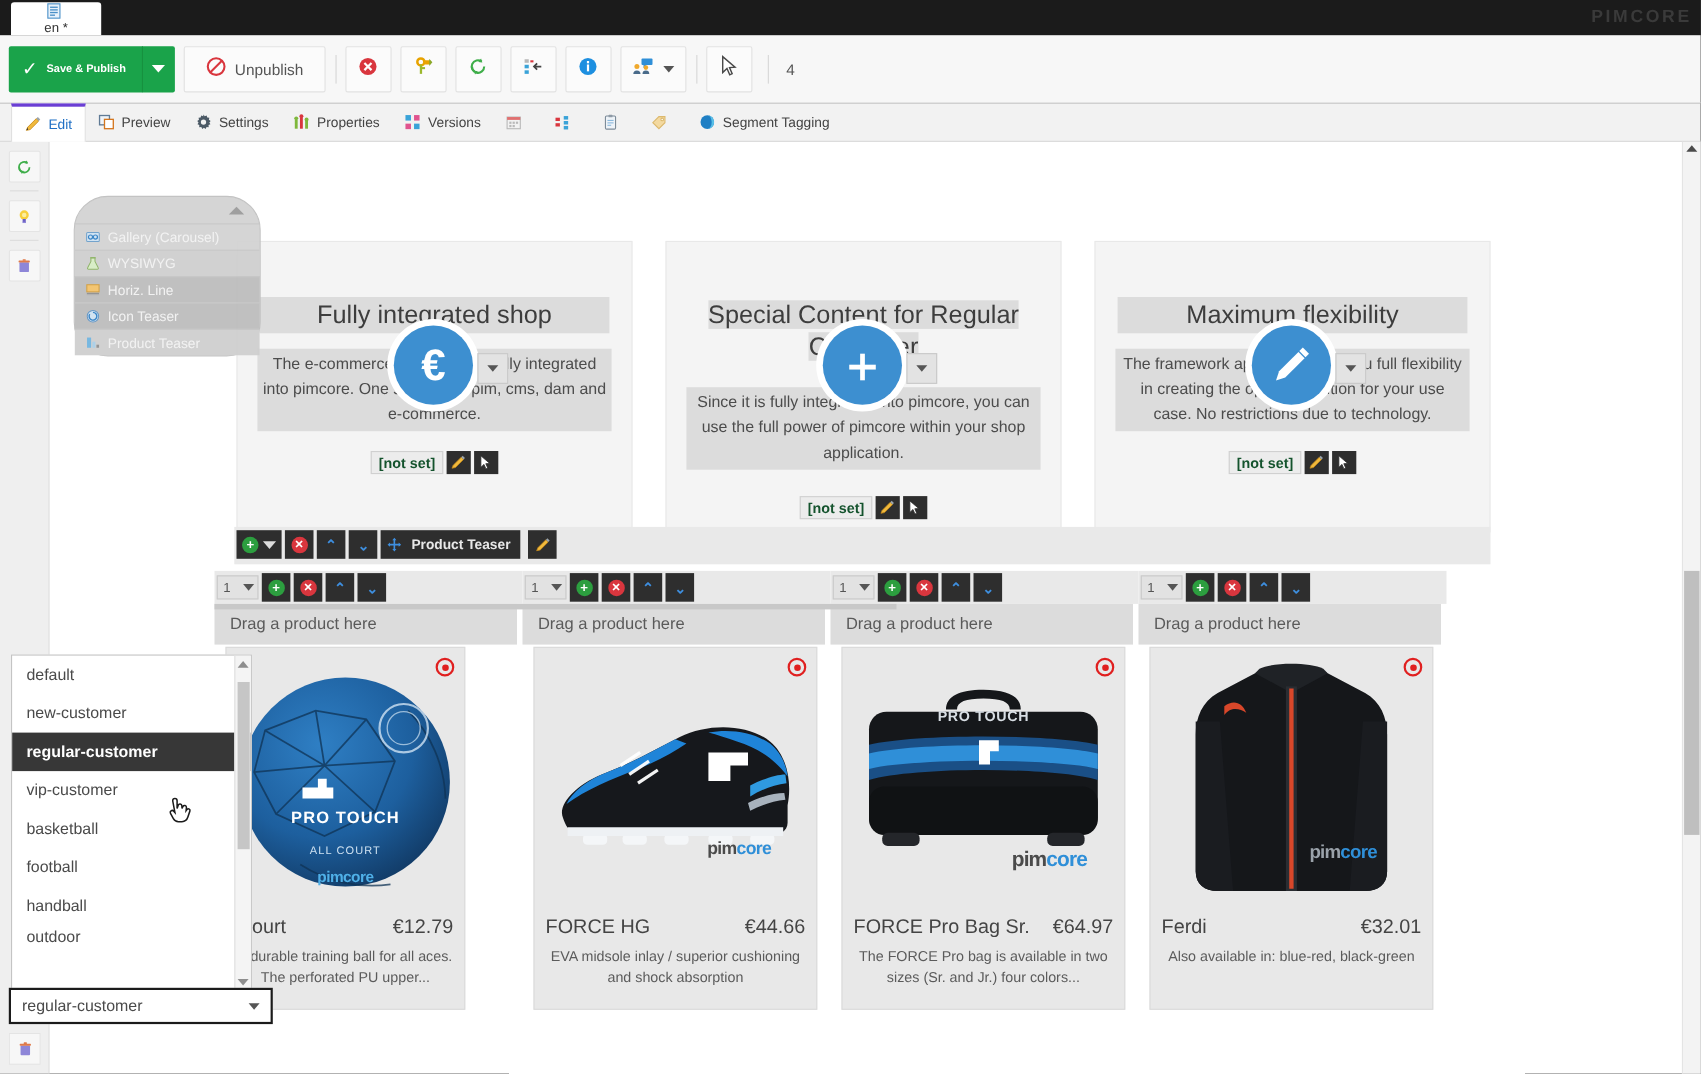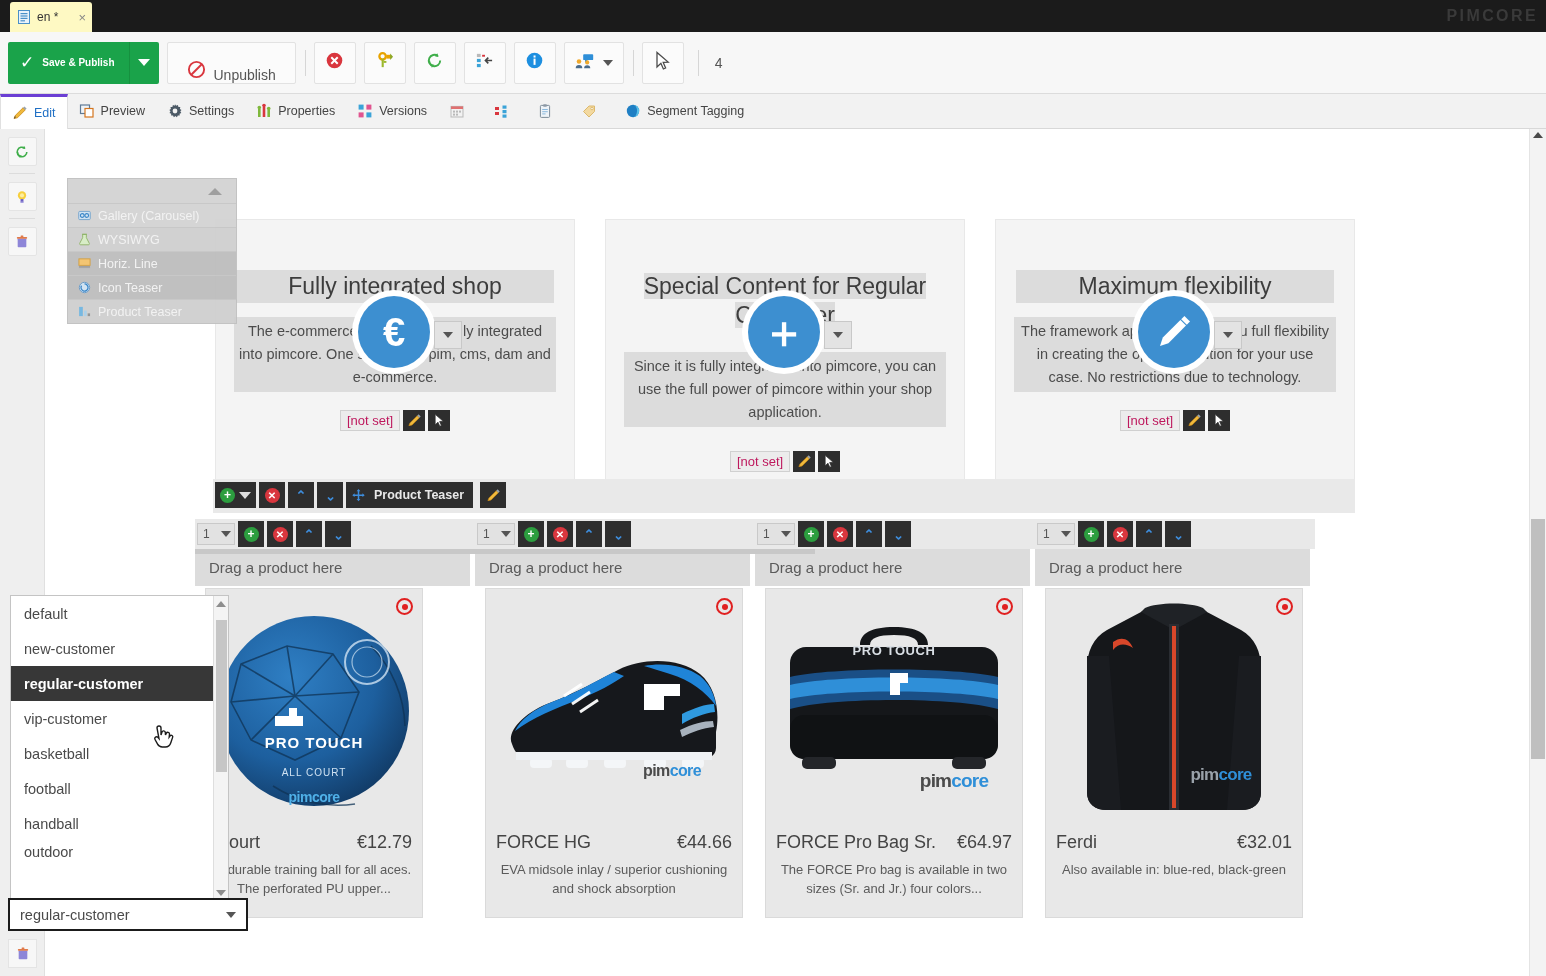--- a/index.html
+++ b/index.html
@@ -9,22 +9,22 @@
     overflow: hidden;
     background: #1b1b1b;
   }
   
   .tabstrip {
     position: absolute; left: 0; top: 0; width: 1546px; height: 32px;
     background: #1b1b1b;
   }
   .doc-tab {
     position: absolute; left: 10px; top: 2px; width: 82px; height: 30px;
-    background: #fef9c3; border-radius: 3px 3px 0 0;
-    display: flex; align-items: center; padding: 0 6px;
+    background: #ffffff; border-radius: 3px 3px 0 0;
+    display: flex; align-items: center; padding: 0 6px; flex-direction: column;
   }
   .doc-tab .ico { width: 16px; height: 16px; margin-right: 5px; position: relative; }
   .doc-tab .ico svg { display: block; }
   .doc-tab .lbl { font-size: 12px; color: #333; flex: 1; }
   .doc-tab .x {
     font-size: 13px; color: #888; line-height: 1; margin-left: 2px;
     font-family: "Liberation Sans", sans-serif;
   }
   .brand {
     position: absolute; right: 8px; top: 7px;
@@ -53,30 +53,30 @@
   .caret-w { width: 0; height: 0; border-left: 6px solid transparent;
     border-right: 6px solid transparent; border-top: 7px solid #fff; }
   .caret-d { width: 0; height: 0; border-left: 5px solid transparent;
     border-right: 5px solid transparent; border-top: 6px solid #555; }
 
   .tbtn {
     height: 42px; min-width: 42px; background: #fbfbfb; border: 1px solid #e2e2e2;
     margin-left: 8px; display: flex; align-items: center; justify-content: center;
     border-radius: 2px; cursor: pointer; padding: 0 10px; gap: 8px;
   }
-  .tbtn.wide { padding: 0 19px; align-items: flex-end; }
+  .tbtn.wide { padding: 0 19px; }
   .tbtn .t { font-size: 14px; color: #555; }
   .tbar-sep { width: 1px; height: 26px; background: #d6d6d6; margin-left: 9px; }
   .tbar-num { font-size: 14px; color: #555; margin-left: 16px; }
 
   
   .subtabs {
     position: absolute; left: 0; top: 94px; width: 1546px; height: 35px;
     background: #f2f2f2; border-bottom: 1px solid #d8d8d8;
-    display: flex; align-items: center; 
+    display: flex; align-items: center; padding-left: 10px;
   }
   .stab {
     height: 34px; display: flex; align-items: center; gap: 6px;
     padding: 0 11px; font-size: 12.5px; color: #444; cursor: pointer;
     background: transparent;
   }
   .stab.active {
     background: #fff; border-top: 3px solid #6b3fd4;
     border-left: 1px solid #e0e0e0; border-right: 1px solid #e0e0e0;
     color: #1f6fc4; height: 35px;
@@ -135,21 +135,21 @@
   .teaser .hd.tall .band { background: #dcdcdc; display: inline; }
   .teaser .bd {
     margin: 14px 18px 0; background: #dcdcdc; text-align: center;
     font-size: 14.5px; color: #4c4c4c; line-height: 1.6; padding: 3px 4px;
   }
   .teaser .foot {
     margin-top: 18px; display: flex; align-items: center; justify-content: center; gap: 3px;
   }
   .notset {
     background: #ececec; border: 1px solid #d0d0d0; font-size: 13px;
-    color: #be185d; padding: 2px 6px; cursor: pointer;
+    color: #14532d; padding: 2px 6px; cursor: pointer; font-weight: bold;
   }
   .minibtn {
     width: 22px; height: 21px; background: #2e2e2e; display: flex;
     align-items: center; justify-content: center; cursor: pointer;
   }
   .circ-icon {
     position: absolute; width: 72px; height: 72px; border-radius: 50%;
     background: #3d8fd0; display: flex; align-items: center; justify-content: center;
     box-shadow: 0 0 0 6px #fff;
   }
@@ -846,21 +846,21 @@
       <div class="pname">
         <span>Ferdi</span>
         <span>€32.01</span>
       </div>
       <div class="pdesc">Also available in: blue-red, black-green</div>
     </div>
   </div>
 
   <div class="hscroll-stub" style="left:195px; top:420px; width:620px;"></div>
 
-  <div class="brick-panel" style="top:49px;">
+  <div class="brick-panel" style="top:49px;border-radius:31px;">
     <div class="ph">
       <span class="up"></span>
     </div>
     <div class="brick-row">
       <svg class="bi" viewBox="0 0 14 14">
         <rect x="0.8" y="2.6" width="12.4" height="8.8" rx="1" fill="#cfe2f2" stroke="#6b9ec9"></rect>
         <circle cx="4.6" cy="7" r="2" fill="none" stroke="#2f7fc4" stroke-width="1.2"></circle>
         <circle cx="9.4" cy="7" r="2" fill="none" stroke="#2f7fc4" stroke-width="1.2"></circle>
       </svg>
       <span>Gallery (Carousel)</span>

